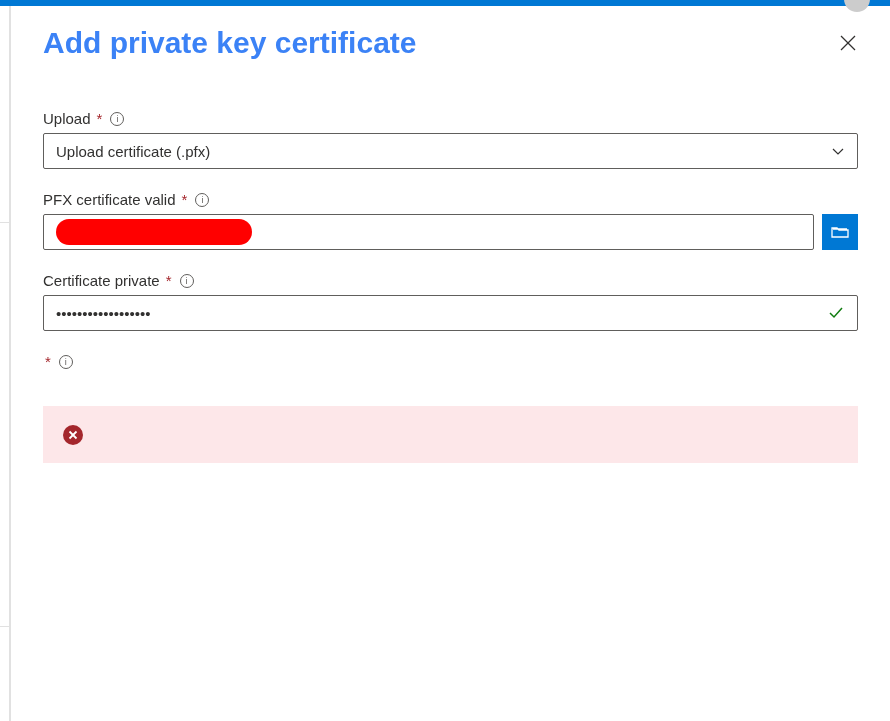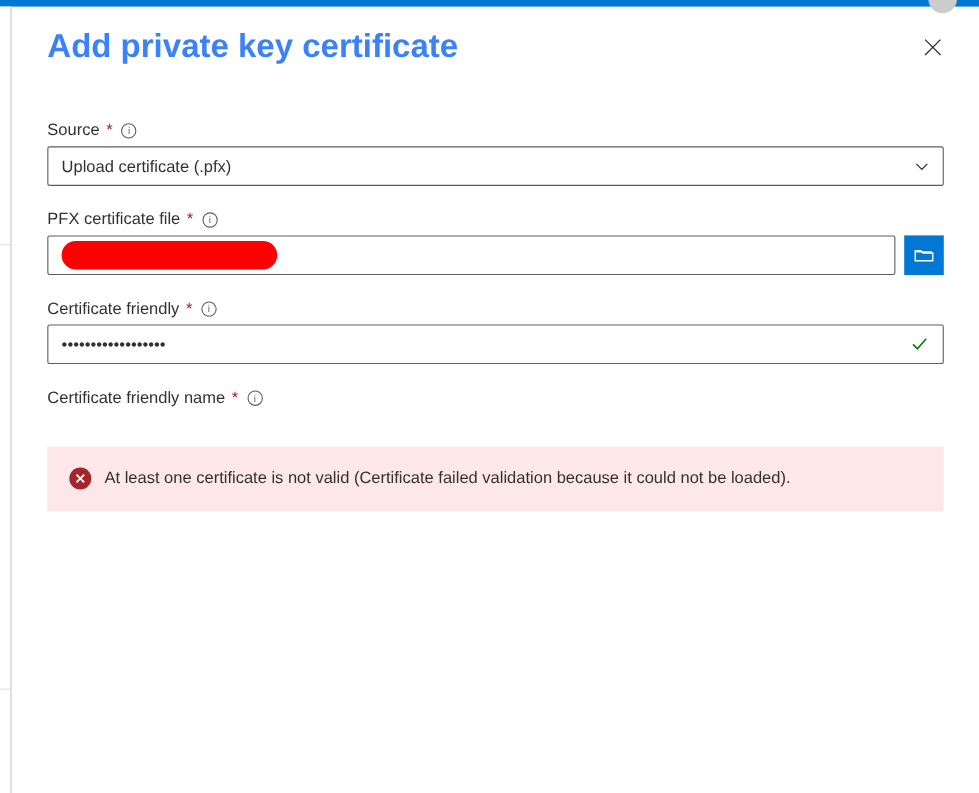--- a/index.html
+++ b/index.html
@@ -226,74 +226,72 @@
     <div class="close-btn">
       <svg width="16" height="16" viewBox="0 0 16 16">
         <line x1="1" y1="1" x2="15" y2="15" stroke="currentColor" stroke-width="1.2"></line>
         <line x1="15" y1="1" x2="1" y2="15" stroke="currentColor" stroke-width="1.2"></line>
       </svg>
     </div>
   </div>
 
   <div class="field-group">
     <div class="field-label">
-      <span>Source</span>
+      <span>Upload</span>
       <span class="required">*</span>
       <span class="info-icon">i</span>
     </div>
     <div class="select-wrapper">
       <span class="select-value">Upload certificate (.pfx)</span>
       <svg class="chevron-down" width="14" height="14" viewBox="0 0 14 14">
         <polyline points="2,5 7,10 12,5" fill="none" stroke="currentColor" stroke-width="1.2"></polyline>
       </svg>
     </div>
   </div>
 
   <div class="field-group">
     <div class="field-label">
-      <span>PFX certificate file</span>
+      <span>PFX certificate valid</span>
       <span class="required">*</span>
       <span class="info-icon">i</span>
     </div>
     <div class="file-input-row">
       <div class="file-input-box">
         <div class="redacted"></div>
       </div>
       <div class="browse-btn">
         <svg width="18" height="14" viewBox="0 0 18 14">
           <path d="M1 3 L1 12 L17 12 L17 5 L8 5 L6 3 Z M 2 4 L 16 4" fill="none" stroke="currentColor" stroke-width="1.3"></path>
         </svg>
       </div>
     </div>
   </div>
 
   <div class="field-group">
     <div class="field-label">
-      <span>Certificate friendly</span>
+      <span>Certificate private</span>
       <span class="required">*</span>
       <span class="info-icon">i</span>
     </div>
     <div class="text-input-wrapper">
       <input type="text" class="text-input" value="••••••••••••••••••" style="">
       <svg class="check-icon" width="18" height="18" viewBox="0 0 18 18">
         <polyline points="3,9 7,13 15,4" fill="none" stroke="currentColor" stroke-width="1.5"></polyline>
       </svg>
     </div>
   </div>
 
   <div class="field-group">
     <div class="field-label">
-      <span>Certificate friendly name</span>
       <span class="required">*</span>
       <span class="info-icon">i</span>
     </div>
   </div>
 
   <div class="error-box">
     <div class="error-icon">
       <svg width="10" height="10" viewBox="0 0 10 10">
         <line x1="1.5" y1="1.5" x2="8.5" y2="8.5" stroke="currentColor" stroke-width="1.8"></line>
         <line x1="8.5" y1="1.5" x2="1.5" y2="8.5" stroke="currentColor" stroke-width="1.8"></line>
       </svg>
     </div>
-    <div class="error-text">At least one certificate is not valid (Certificate failed validation because it could not be loaded).</div>
   </div>
 </div>
 
 </body></html>

